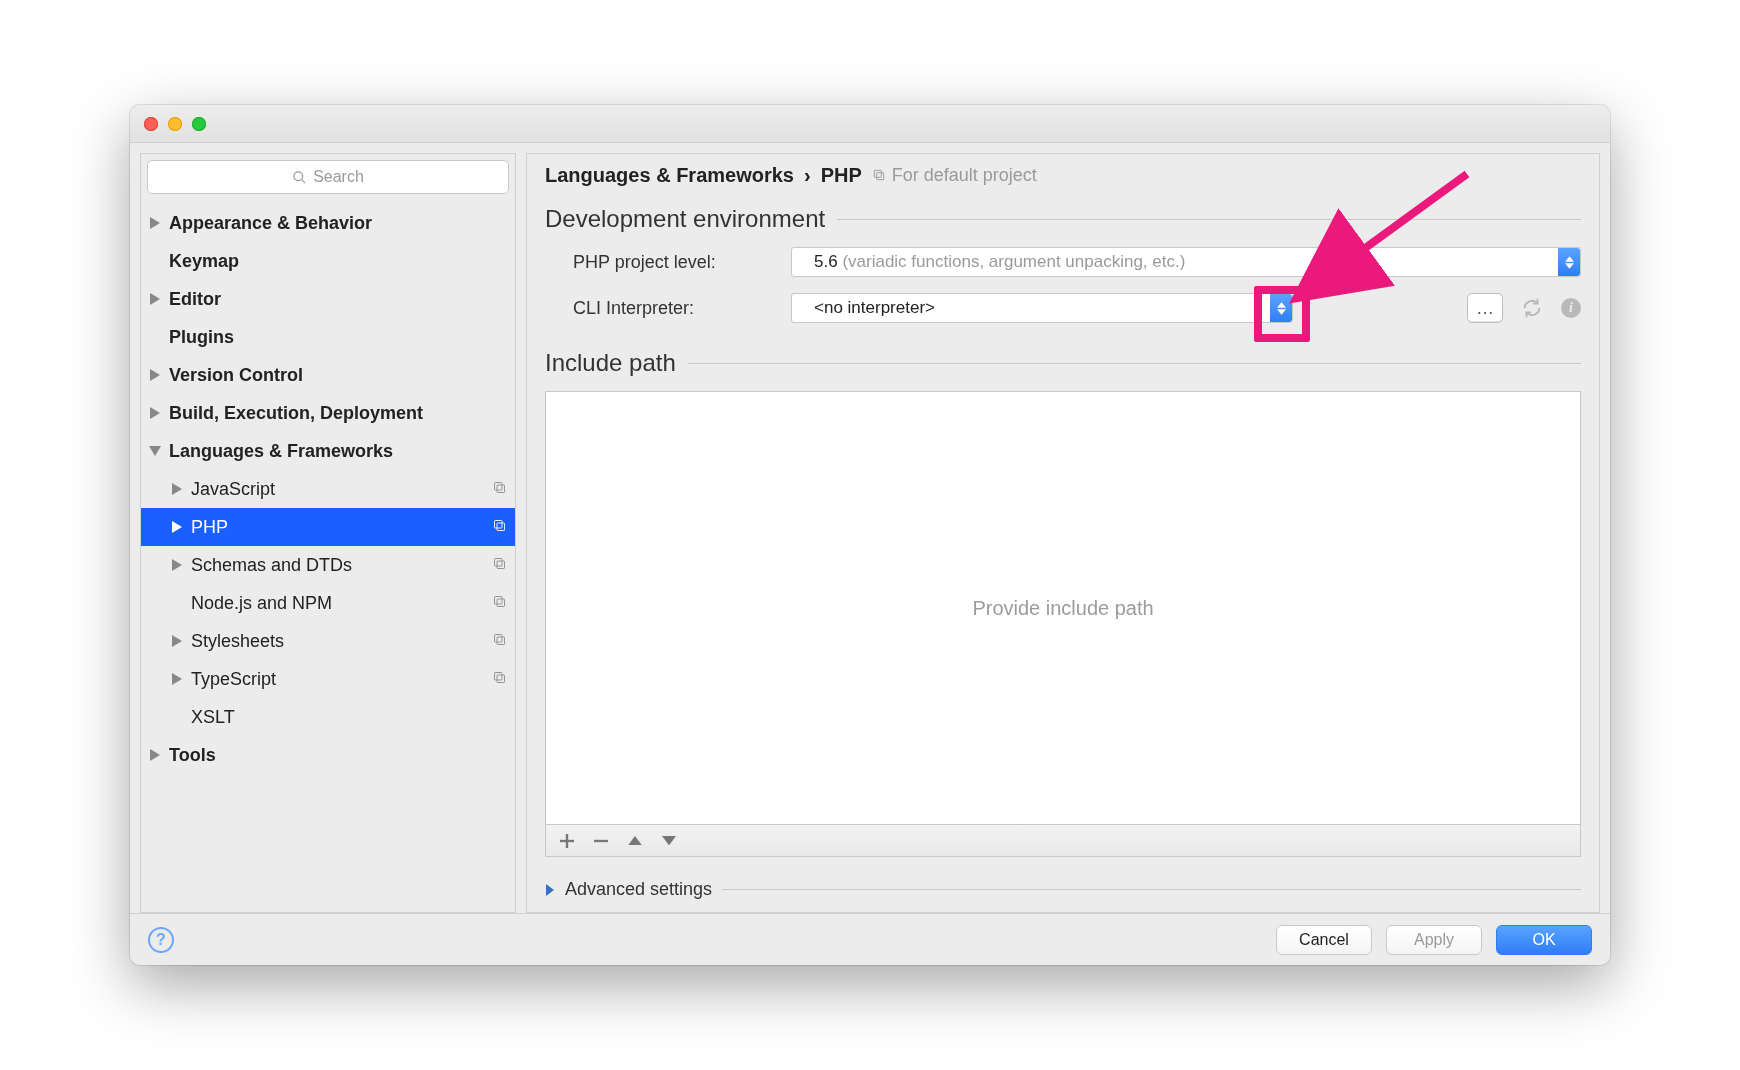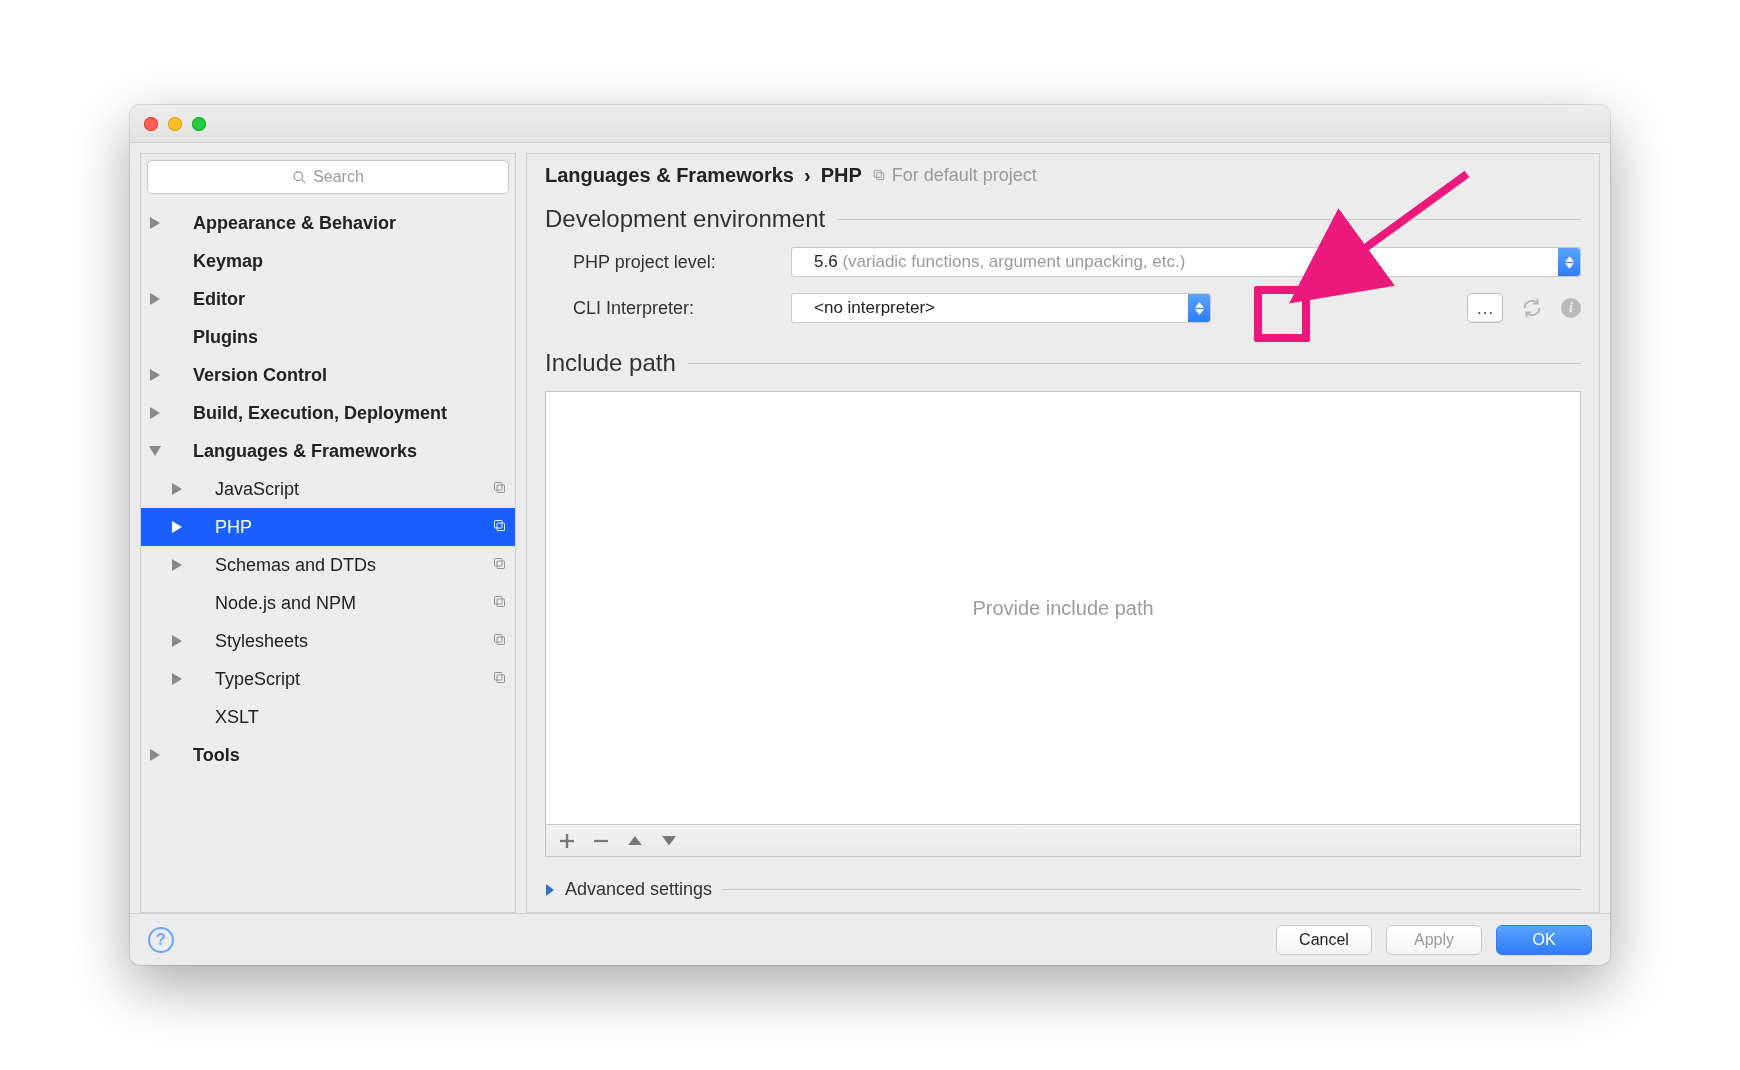--- a/index.html
+++ b/index.html
@@ -53,21 +53,20 @@
     background:#ffffff;
     display:flex; align-items:center; justify-content:center;
     color:#9a9a9a; font-size:16px;
   }
   .search .mag { width:15px; height:15px; margin-right:6px; fill:none; stroke:#9a9a9a; stroke-width:2; }
   .tree { flex:1; padding-top:2px; }
   .tree-row {
     height:38px; display:flex; align-items:center;
     font-size:18px; color:#222;
     padding-right:8px;
-    gap:24px;
   }
   .tree-row.bold { font-weight:600; }
   .tree-row.selected { background:#1a5fff; color:#fff; }
   .tree-row.selected .chev { fill:#fff; }
   .tree-row.selected .copy-icon { stroke:#fff; opacity:.95; }
   .indent0 { padding-left: 8px; }
   .indent1 { padding-left: 30px; }
   .tree-row .chev {
     width:12px; height:12px; fill:#888; margin-right:8px; flex-shrink:0;
   }
@@ -118,21 +117,21 @@
   .select .sel-val { flex:1; white-space:nowrap; overflow:hidden; }
   .select .sel-hint { color:#9a9a9a; }
   .select-btn {
     width:22px; align-self:stretch;
     background: linear-gradient(#5aa4ff,#2f7df6);
     border-radius:0 3px 3px 0;
     display:flex; flex-direction:column; justify-content:center; align-items:center; gap:1px;
   }
   .select-btn svg { width:9px;height:6px; fill:#fff; }
   .select.lang { grid-column: 2 / span 4; }
-  .select.cli { grid-column: 2 / span 1; width:420px; }
+  .select.cli { grid-column: 2 / span 1; width:502px; }
   .btn-small {
     width:36px; height:30px; background:#fff;
     border:1px solid #bdbdbd; border-radius:5px;
     display:flex; align-items:center; justify-content:center;
     font-size:18px; color:#555;
     box-shadow: inset 0 -1px 0 #e5e5e5;
   }
   .icon-flat { width:22px;height:22px; color:#b9b9b9; }
   .icon-flat svg { width:100%;height:100%; fill:none; stroke:#b9b9b9; stroke-width:2.2; }
   .info-circle { width:20px;height:20px; border-radius:50%; background:#b9b9b9; color:#ececec; display:inline-flex; align-items:center; justify-content:center; font-style:italic; font-family:Georgia,serif; font-weight:700; font-size:14px; }

